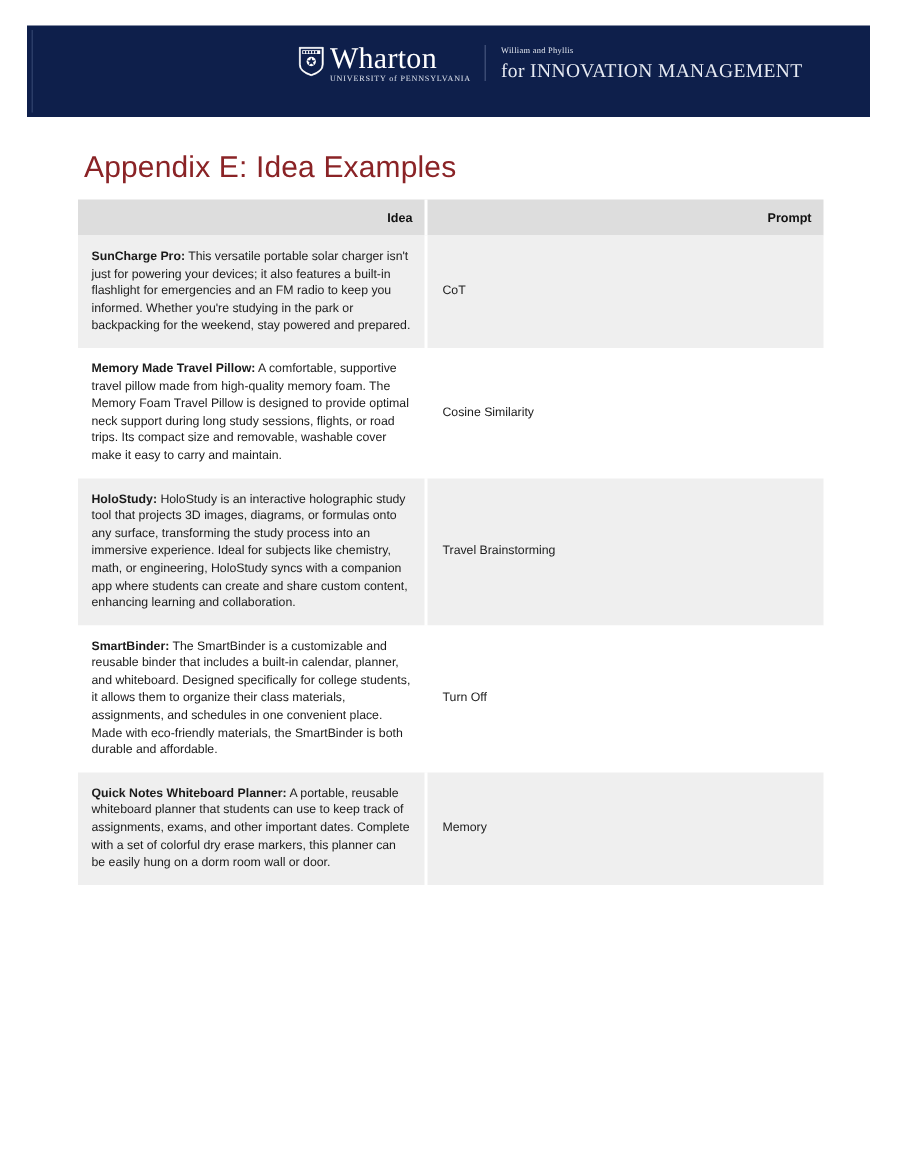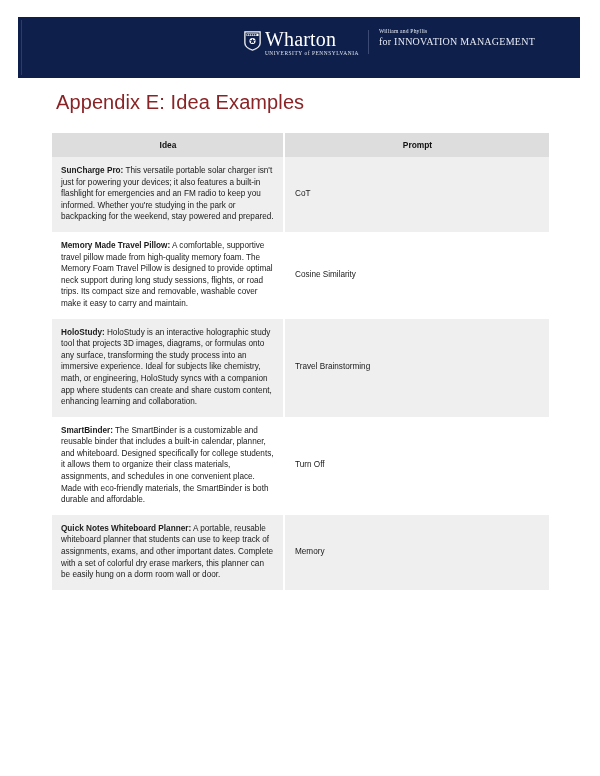--- a/index.html
+++ b/index.html
@@ -36,21 +36,21 @@
     top: 3px;
     right: 3px;
     bottom: 3px;
     border-left: 1px solid #2a3c67;
   }
   .logo-lockup {
     position: absolute;
     right: 45px;
     top: 11px;
     display: flex;
-    align-items: flex-start;
+    align-items: center;
     gap: 9px;
   }
   
   .wharton-block {
     display: flex;
     align-items: flex-start;
     gap: 4px;
     padding-top: 1px;
   }
   .penn-shield {
@@ -102,32 +102,32 @@
   .mack-name {
     font-family: "Liberation Serif", serif;
     font-size: 14.5px;
     color: #ffffff;
     letter-spacing: 0.6px;
     margin-top: 2px;
     white-space: nowrap;
   }
   .mack-sub {
     font-family: "Liberation Serif", serif;
-    font-size: 10px;
+    font-size: 13px;
     color: #e6eaf2;
     letter-spacing: 0.25px;
     margin-top: 2px;
     white-space: nowrap;
   }
 
   
   .page-title {
     position: absolute;
     left: 56px;
-    top: 91px;
+    top: 101px;
     font-size: 20px;
     color: #8a2326;
     font-family: "Liberation Sans", sans-serif;
     font-weight: normal;
     letter-spacing: 0.1px;
     margin: 0;
   }
 
   
   .idea-table {
@@ -138,21 +138,21 @@
     border-collapse: collapse;
     table-layout: fixed;
     font-size: 8.2px;
     color: #1a1a1a;
   }
   .idea-table col.col-idea { width: 232px; }
   .idea-table col.col-prompt { width: 265px; }
 
   .idea-table th {
     background: #dddddd;
-    text-align: center;
+    text-align: right;
     font-weight: bold;
     font-size: 8.4px;
     padding: 7px 8px 7px 9px;
     vertical-align: middle;
     border-right: 2px solid #ffffff;
     color: #111111;
   }
   .idea-table th:last-child { border-right: none; }
 
   .idea-table td {

